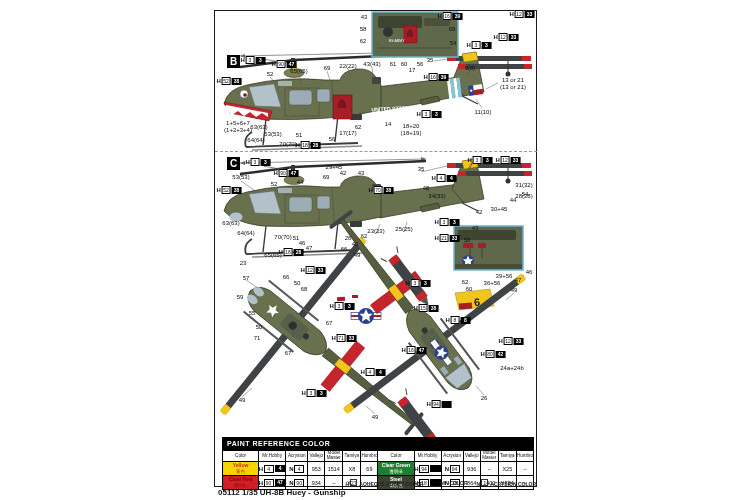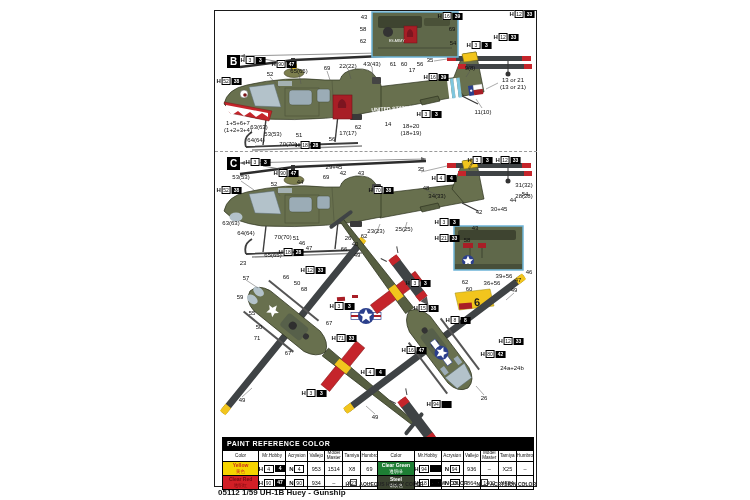--- a/index.html
+++ b/index.html
@@ -605,14 +605,14 @@
         </tbody>
     </table>
   </div>
 
   <div id="legend">
     <span><span>H</span><span class="wb"></span> <span>AQUEOUS HOBBY COLOR</span></span>
     <span><span class="bsq"></span> <span>Mr. COLOR</span></span>
     <span><span>N</span><span class="wb"></span> <span>ACRYSION COLOR</span></span>
   </div>
 
-  <div id="footer-kit">05112 1/59 UH-1B Huey - Gunship</div>
+  <div id="footer-kit">05112 1/35 UH-8B Huey - Gunship</div>
 </div>
 
 </body></html>

